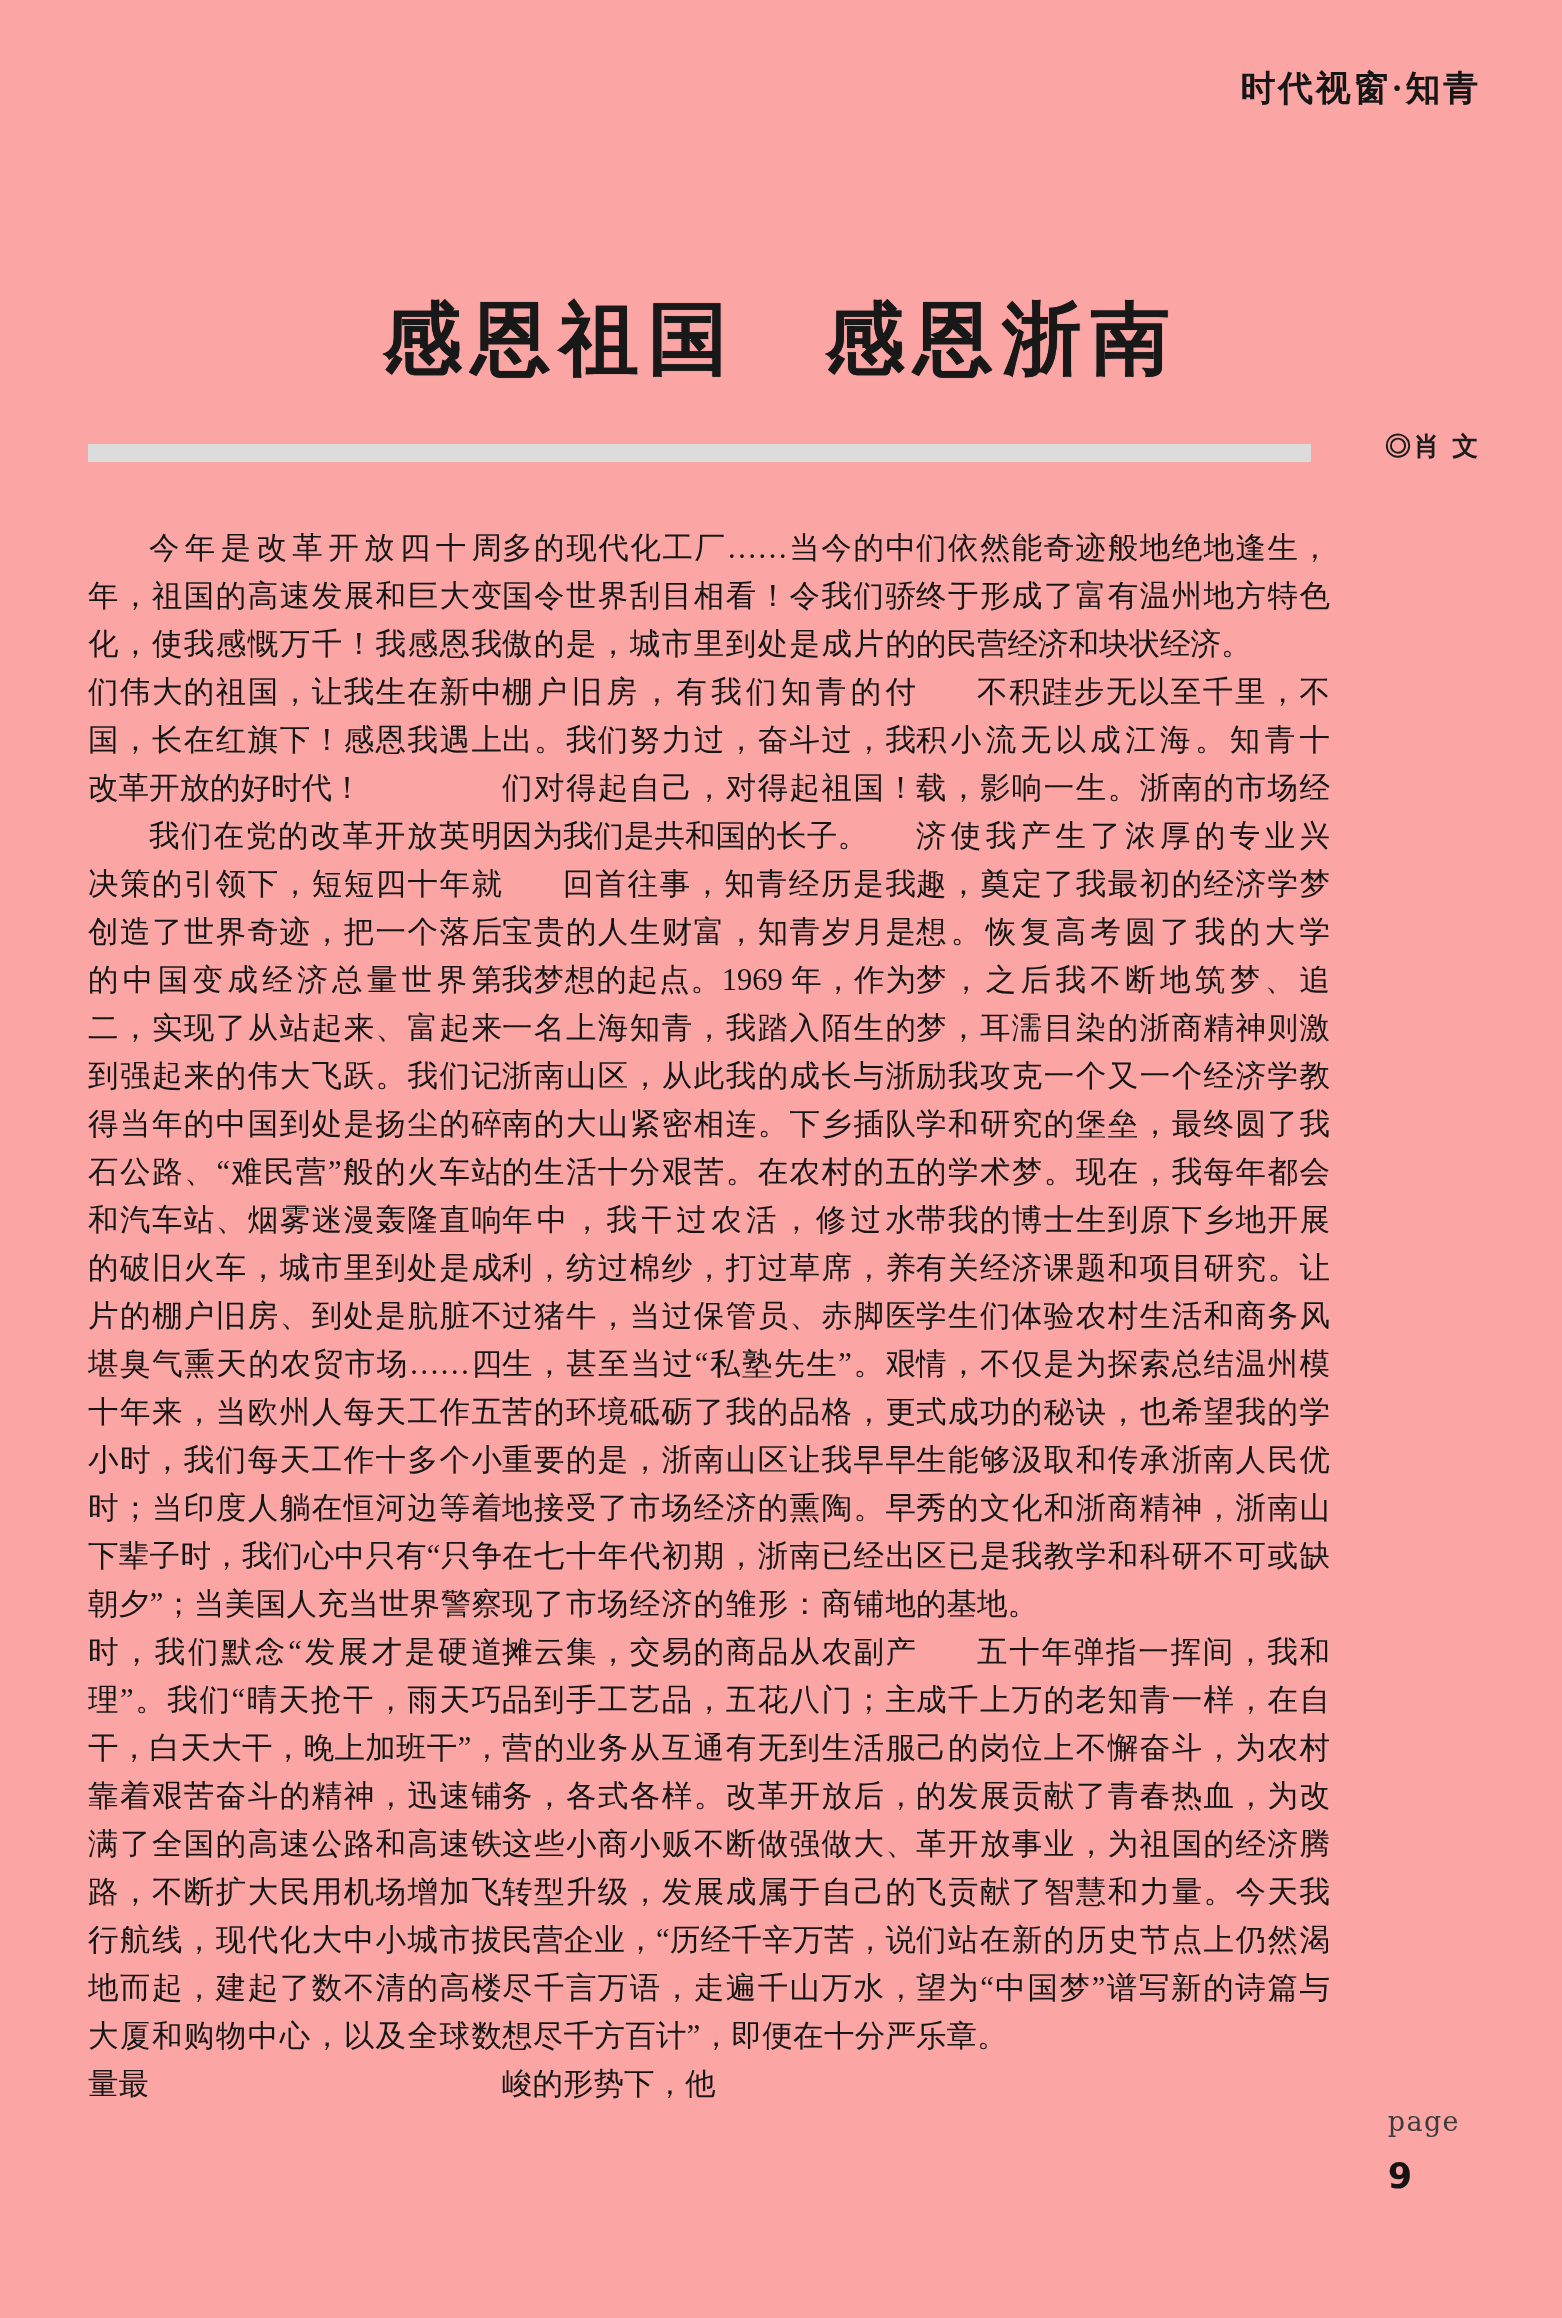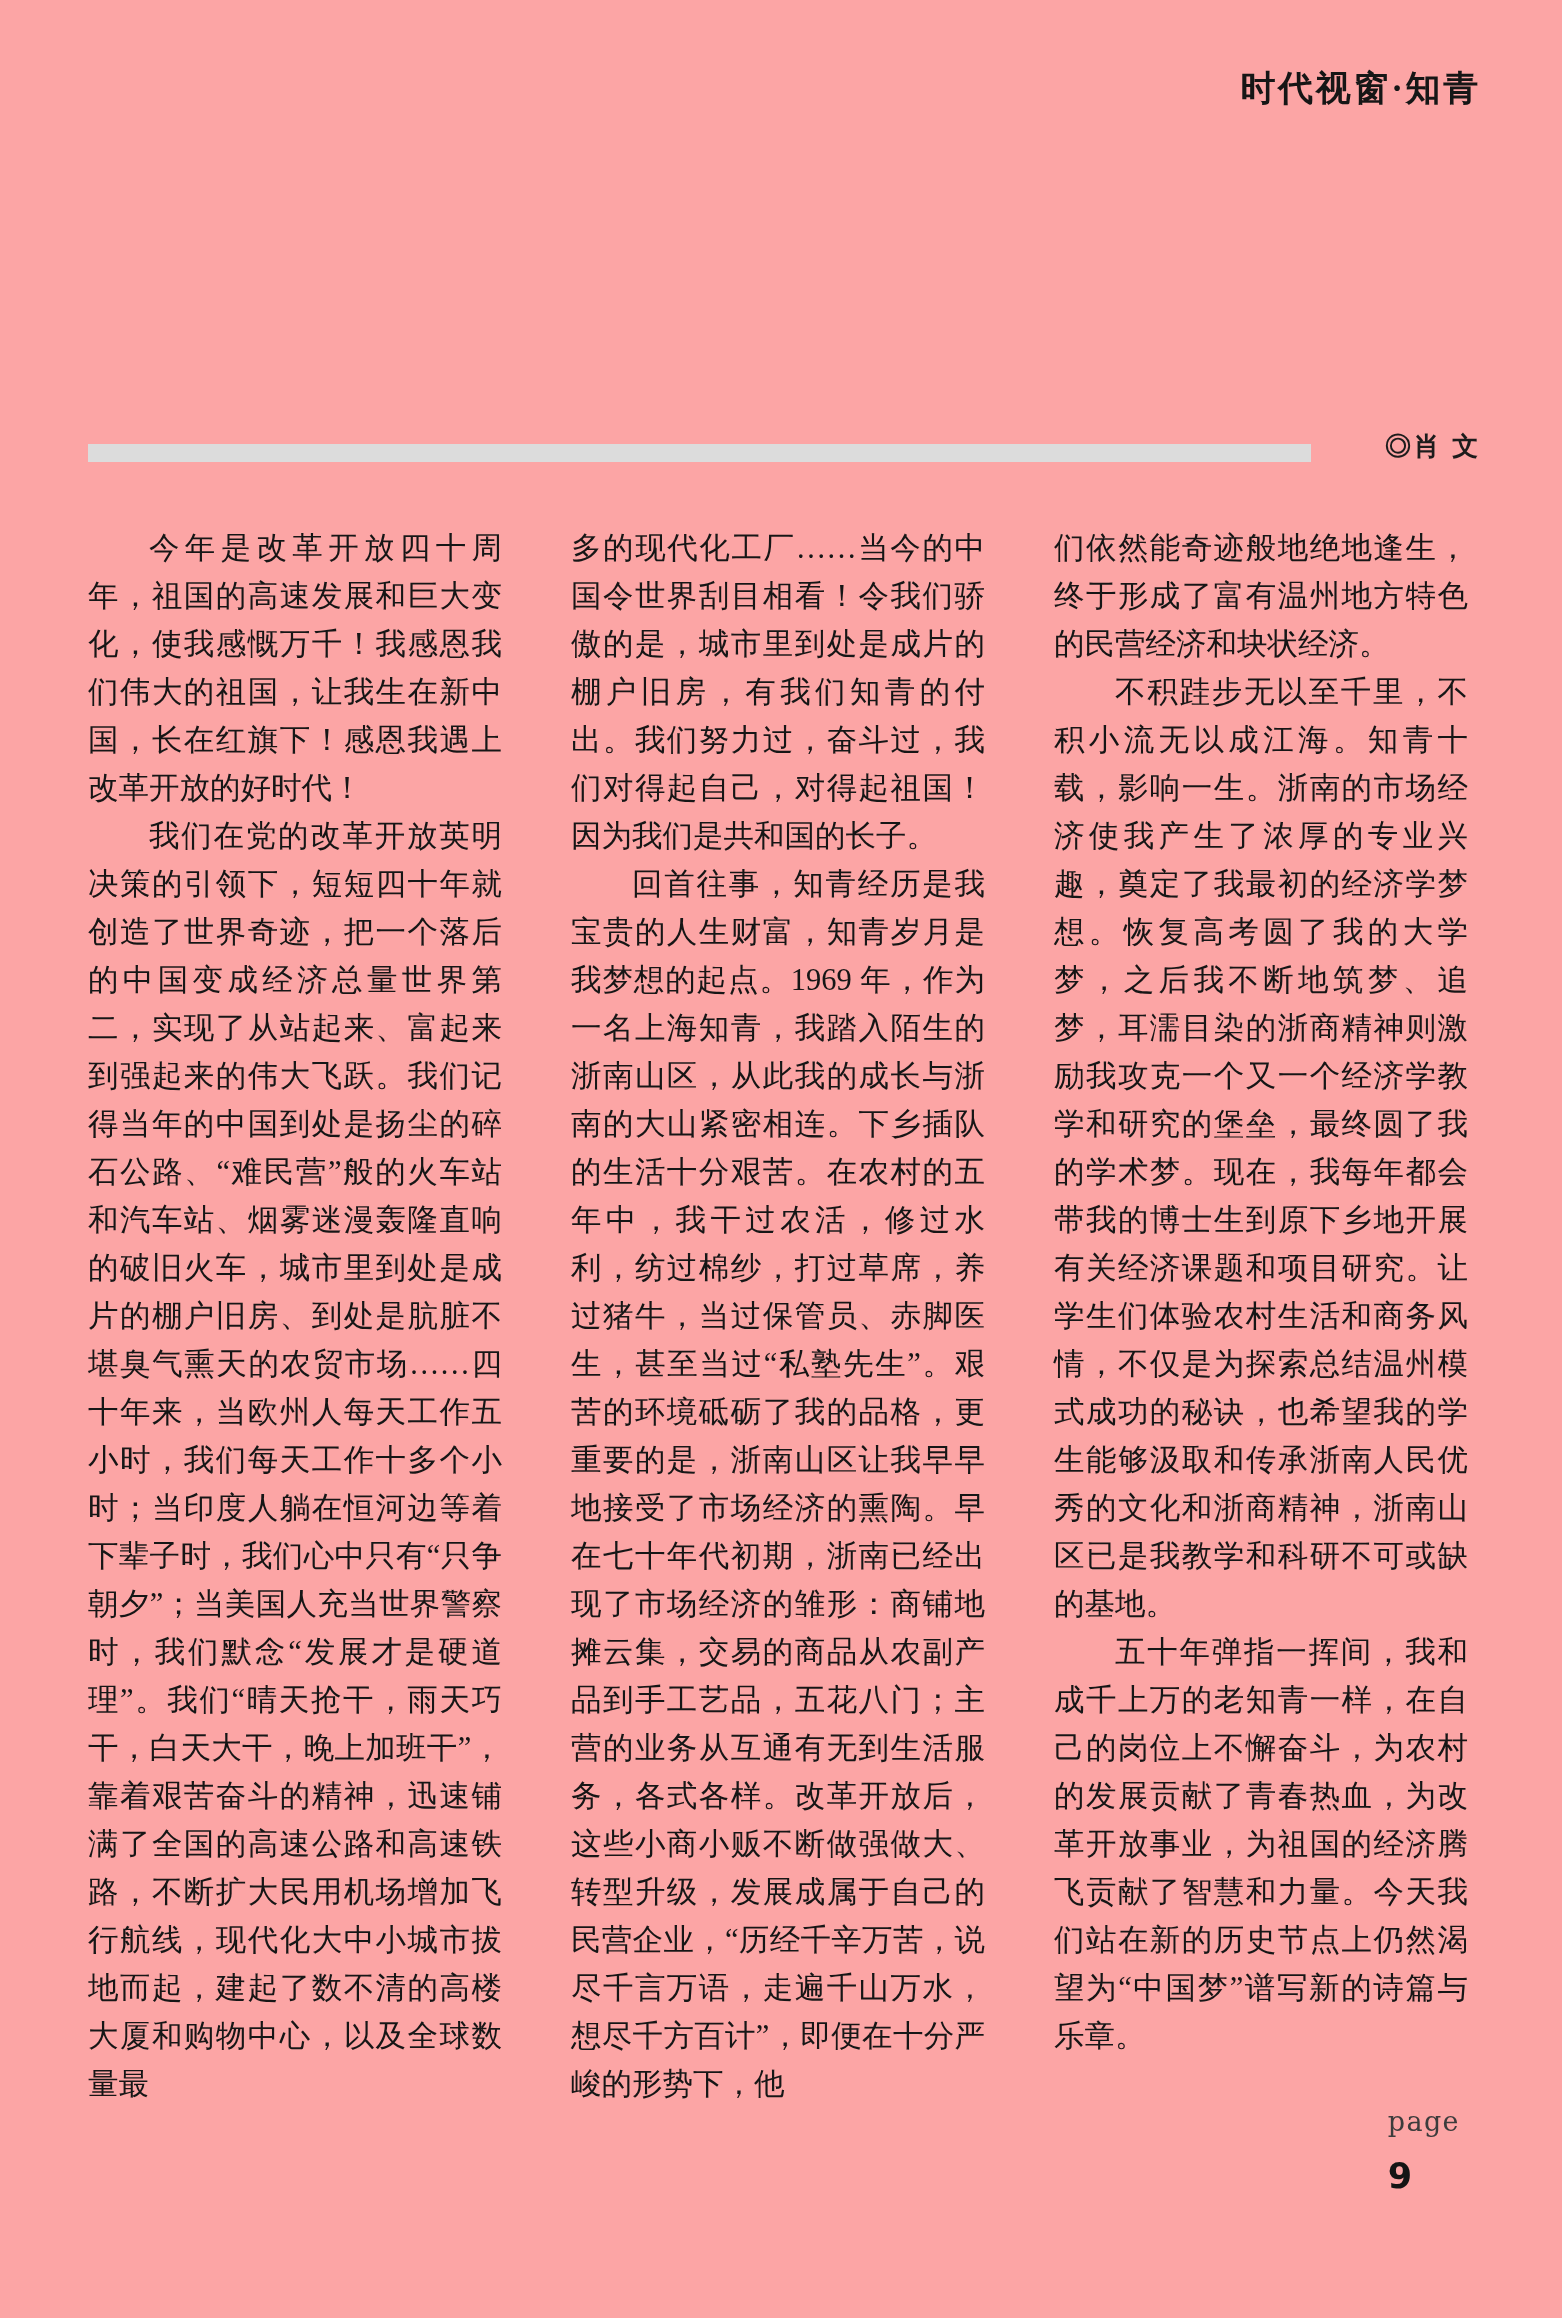--- a/index.html
+++ b/index.html
@@ -57,21 +57,20 @@
     color: #1c1c1c;
     letter-spacing: 2.7px;
     white-space: nowrap;
   }
   .columns {
     position: absolute;
     left: 88px;
     top: 524px;
     width: 1381px;
     display: flex;
-    gap: 69px;
   }
   .column {
     width: 414px;
     font-size: 30.5px;
     line-height: 48px;
     text-align: justify;
     color: #161616;
   }
   .para { margin: 0; }
   .para.indent { text-indent: 2em; }
@@ -97,20 +96,21 @@
     font-family: "DejaVu Sans", sans-serif;
   }
 </style>
 </head>
 <body>
 
 <div class="page" style="background: #fca5a5;">
 
   <div class="header">时代视窗·知青</div>
 
+  <h1 class="title">感恩祖国　感恩浙南</h1>
 
   <div class="divider-bar" style="background: rgb(220, 220, 220);"></div>
 
   <div class="author">◎肖 文</div>
 
   <div class="columns">
     <div class="column">
         <p class="para indent">今年是改革开放四十周年，祖国的高速发展和巨大变化，使我感慨万千！我感恩我们伟大的祖国，让我生在新中国，长在红旗下！感恩我遇上改革开放的好时代！</p>
         <p class="para indent">我们在党的改革开放英明决策的引领下，短短四十年就创造了世界奇迹，把一个落后的中国变成经济总量世界第二，实现了从站起来、富起来到强起来的伟大飞跃。我们记得当年的中国到处是扬尘的碎石公路、“难民营”般的火车站和汽车站、烟雾迷漫轰隆直响的破旧火车，城市里到处是成片的棚户旧房、到处是肮脏不堪臭气熏天的农贸市场……四十年来，当欧州人每天工作五小时，我们每天工作十多个小时；当印度人躺在恒河边等着下辈子时，我们心中只有“只争朝夕”；当美国人充当世界警察时，我们默念“发展才是硬道理”。我们“晴天抢干，雨天巧干，白天大干，晚上加班干”，靠着艰苦奋斗的精神，迅速铺满了全国的高速公路和高速铁路，不断扩大民用机场增加飞行航线，现代化大中小城市拔地而起，建起了数不清的高楼大厦和购物中心，以及全球数量最</p>
       </div>

